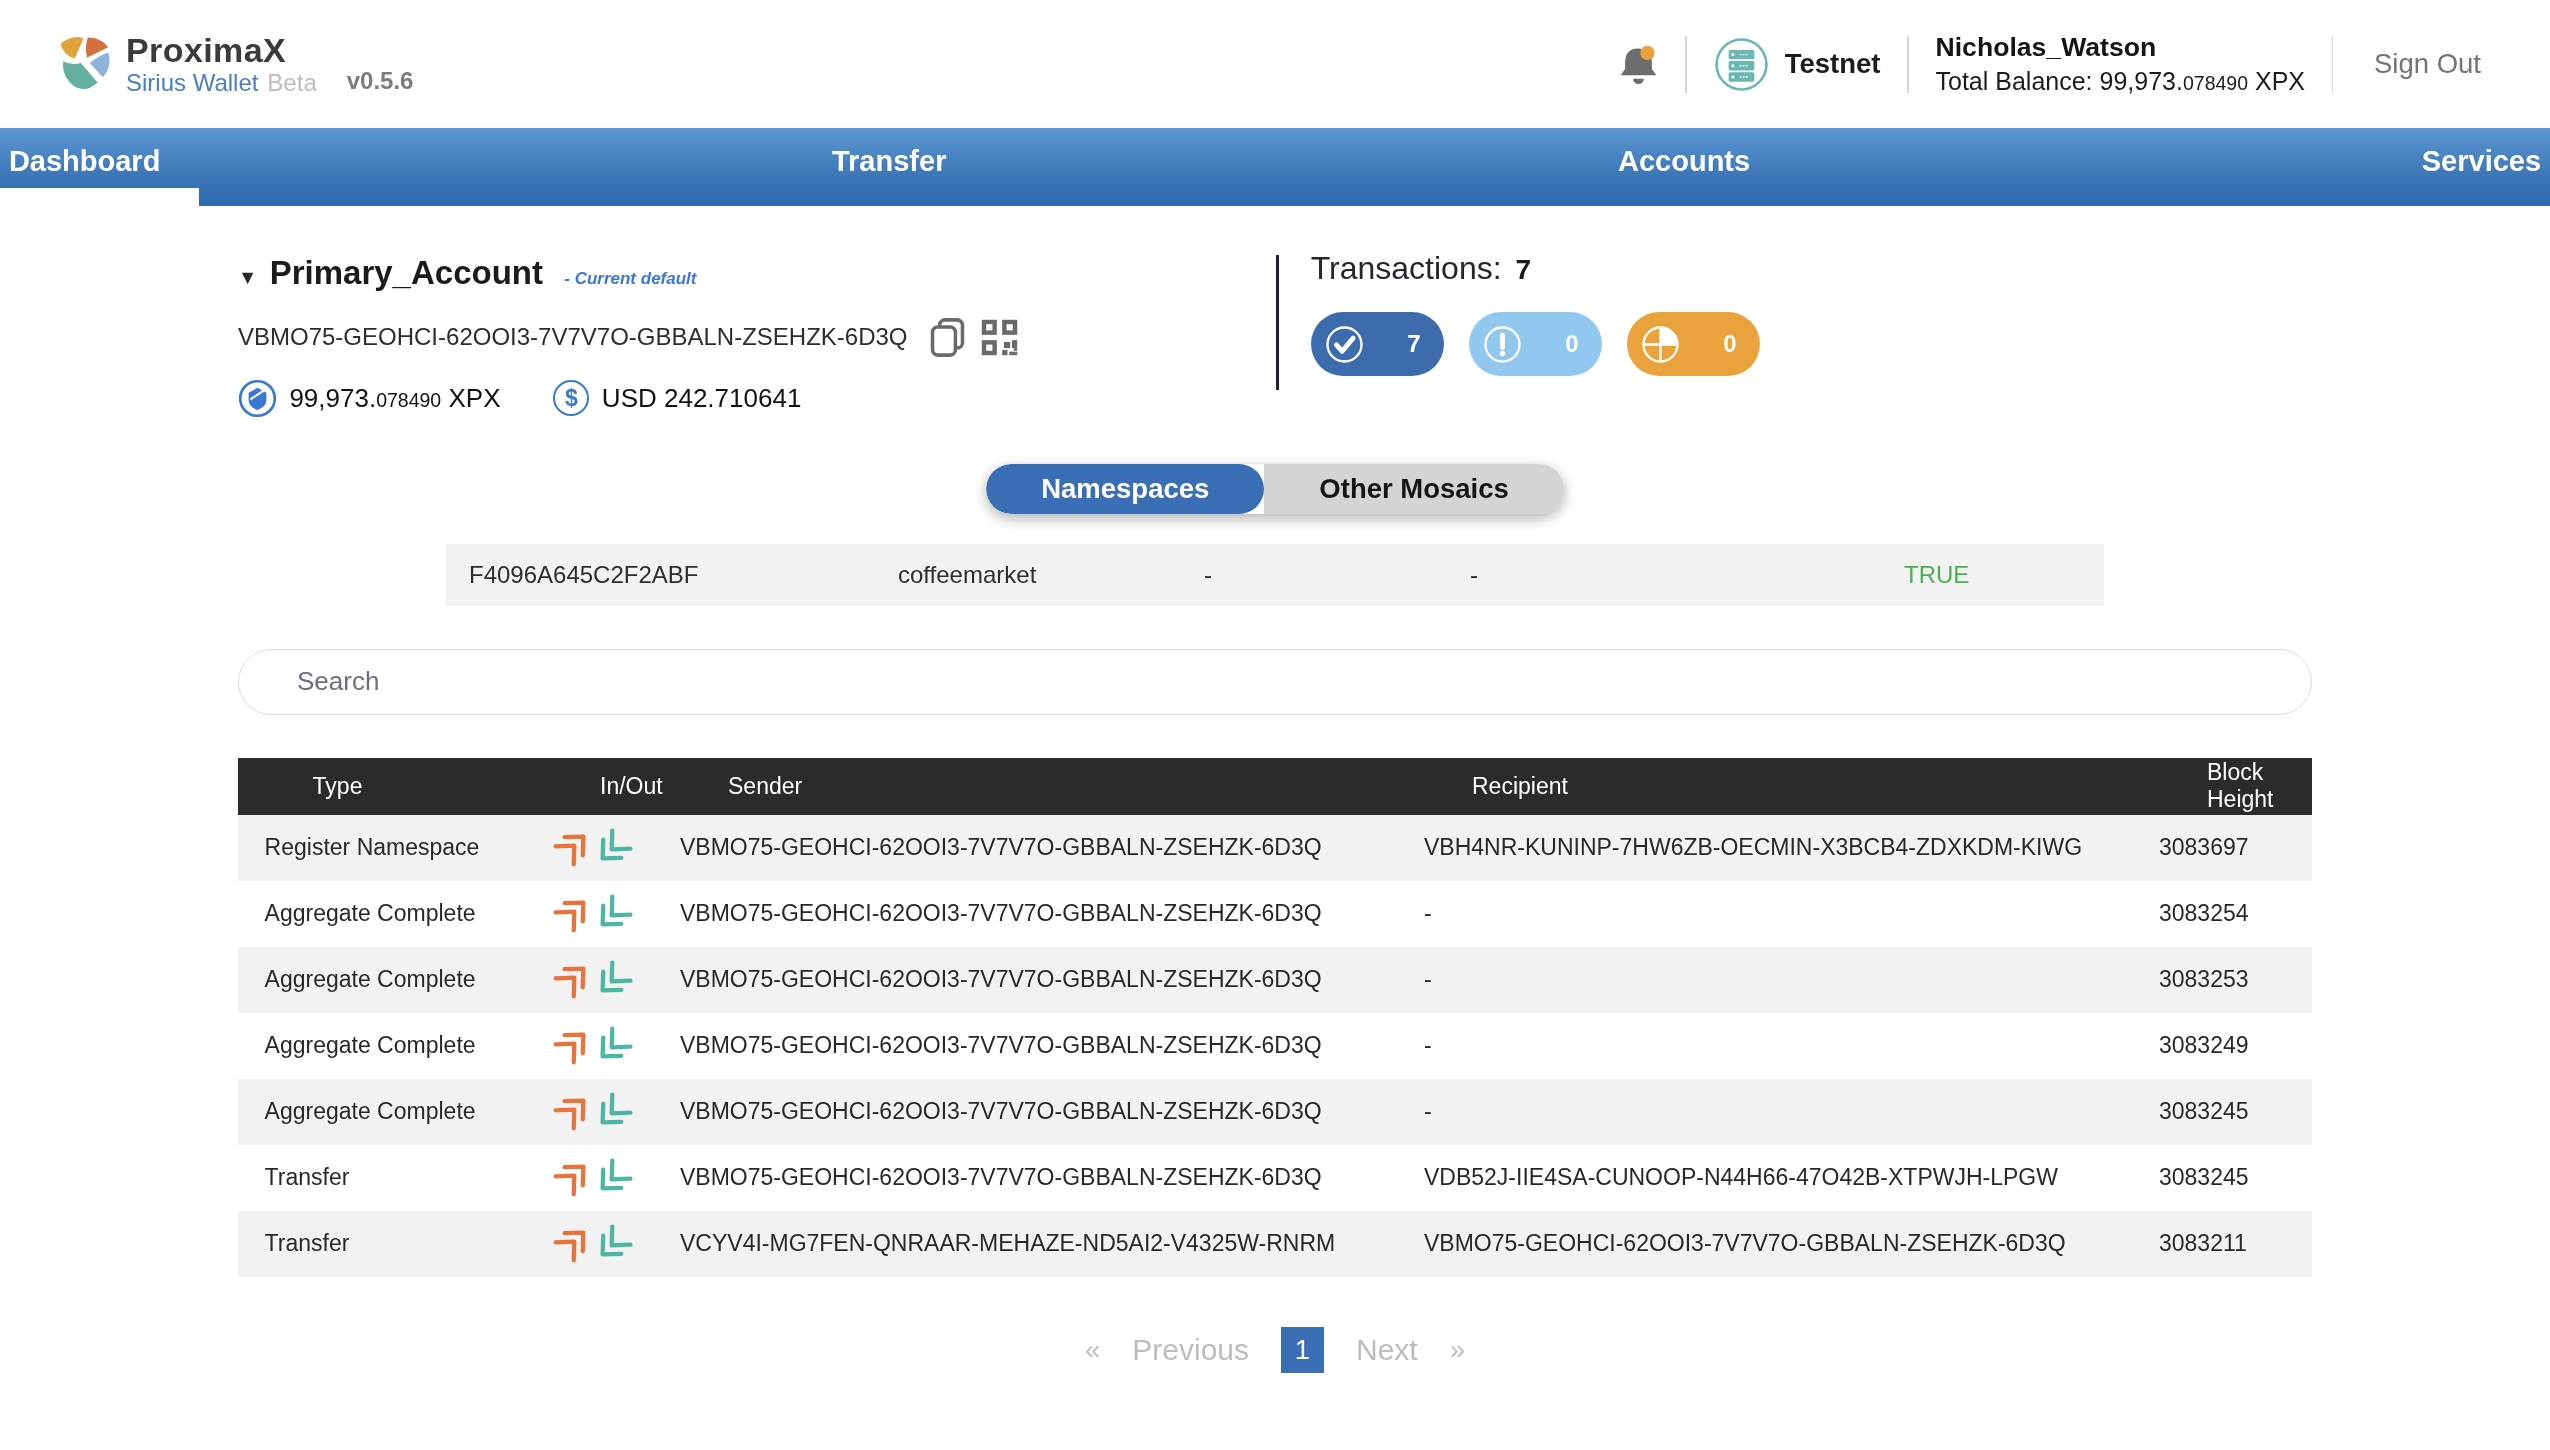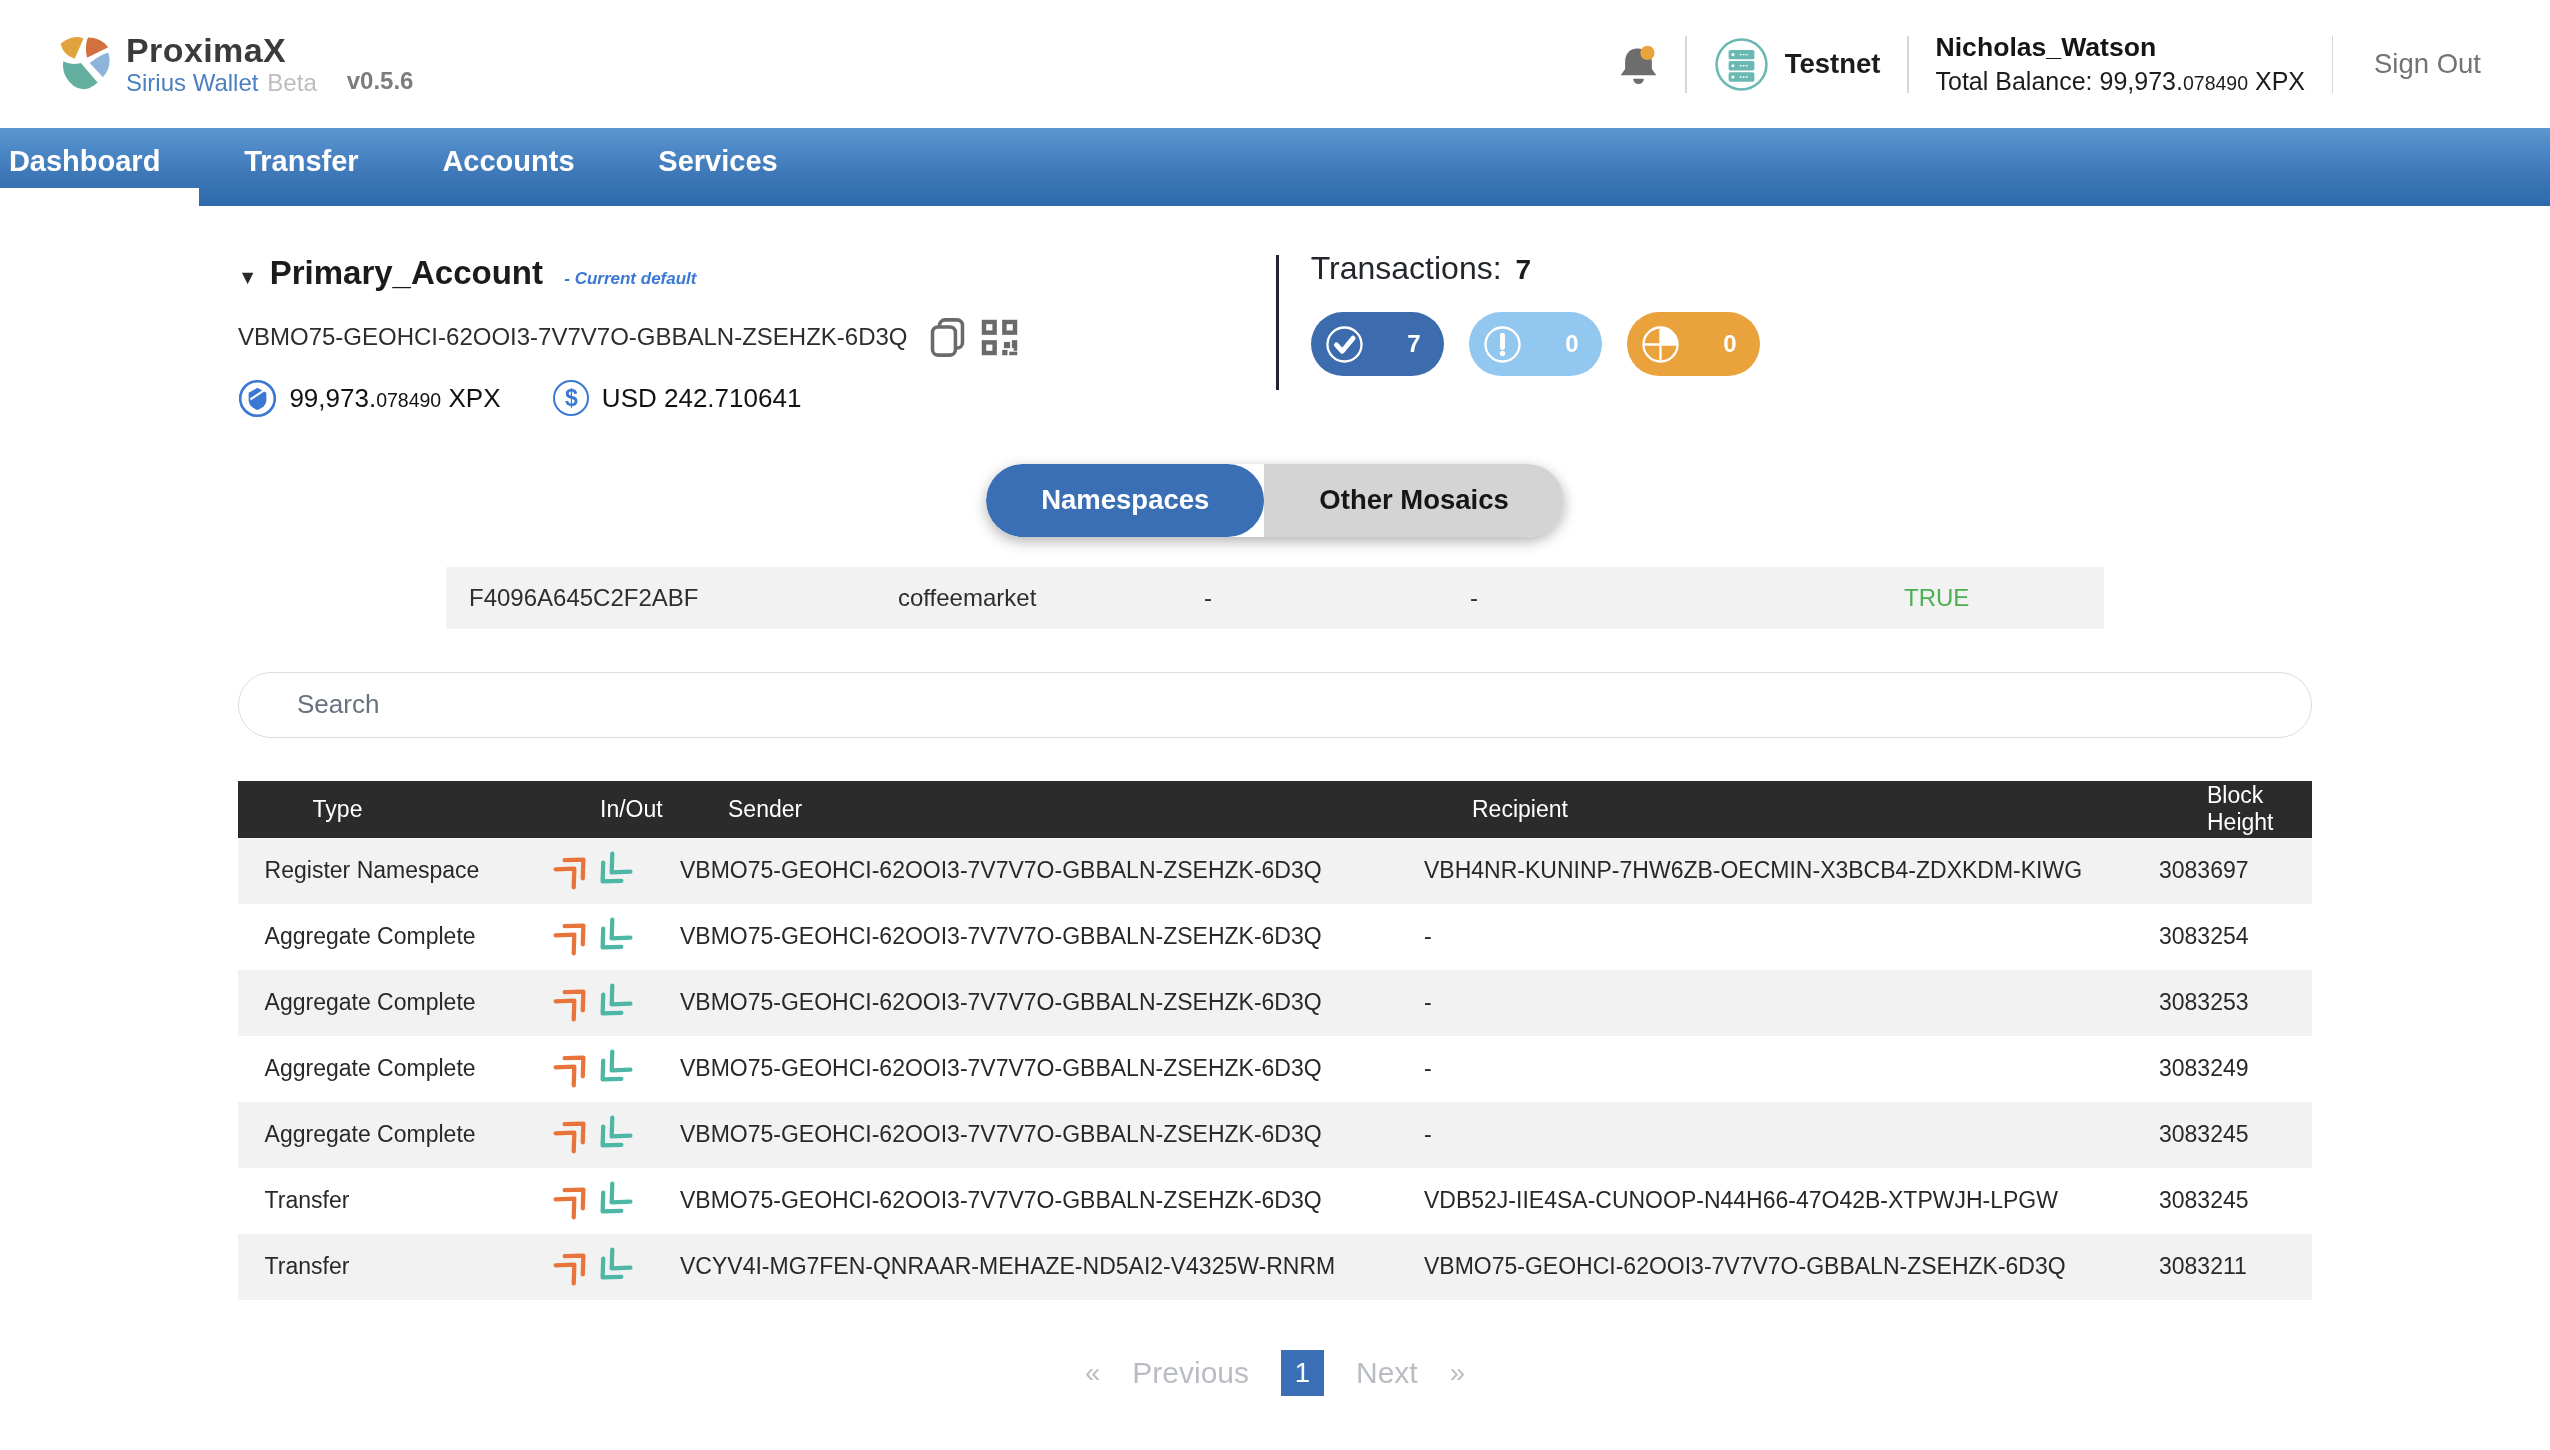--- a/index.html
+++ b/index.html
@@ -25,21 +25,21 @@
   .net-chip { display:flex; align-items:center; gap:16px; }
   .net-label { font-size:27.5px; font-weight:bold; color:#1c1c1c; }
   .user-block { line-height:1.3; }
   .user-name { font-size:26.6px; font-weight:bold; color:#151515; }
   .user-balance { font-size:25px; color:#1c1c1c; }
   .dec { font-size:19.5px; }
   .signout { font-size:27.5px; color:#737373; padding:0 14px; cursor:pointer; }
 
   
   .nav { height:78px; background:linear-gradient(180deg,#5b96d2 0%,#3d77b7 60%,#2d6aac 100%);
-         display:flex; justify-content:flex-start; gap:66px; }
+         display:flex; justify-content:space-between; gap:66px; }
   .nav-item { position:relative; display:flex; align-items:center; height:100%; padding:0 8.9px 10.6px 8.9px;
               color:#fff; font-size:29px; font-weight:bold; cursor:pointer; }
   .nav-item.active::after { content:""; position:absolute; left:-30px; right:-30px; bottom:0; height:17.7px; background:#fff; }
 
   
   .container { width:2074px; margin:0 auto; }
   .acct-row { display:flex; margin-top:44px; }
   .acct-left { width:1038px; padding-top:3.5px; }
   .divider-v { width:2.7px; background:#1f2430; height:135px; margin-top:5.3px; }
   .acct-title { display:flex; align-items:baseline; gap:12.4px; }
@@ -63,21 +63,21 @@
           padding:0 23px 0 12.4px; min-width:133px; cursor:pointer; }
   .pill svg { width:43px; height:43px; }
   .pill .cnt { margin-left:auto; padding-left:26.6px; color:#fff; font-weight:bold; font-size:24px; }
   .pill-confirmed { background:#3c6cad; }
   .pill-unconfirmed { background:#92c7f0; }
   .pill-partial { background:#eaa23c; }
 
   
   .tabs { display:flex; justify-content:center; margin-top:46px; }
   .tab-group { display:flex; border-radius:39px; overflow:hidden; box-shadow:0 4.4px 14px rgba(0,0,0,0.3); }
-  .tab { height:73px; display:flex; align-items:center; padding:0 55px; font-size:27.5px; font-weight:bold; cursor:pointer; }
+  .tab { height:50px; display:flex; align-items:center; padding:0 55px; font-size:27.5px; font-weight:bold; cursor:pointer; }
   .tab.active { background:#3a6fb5; color:#fff; border-radius:39px; }
   .tab.inactive { background:#d4d4d4; color:#161616; }
 
   
   .ns-table { width:1658px; margin:30px auto 0; font-size:24px; }
   .ns-head { display:flex; background:#2b2b2b; color:#fff; height:62px; align-items:center; }
   .ns-row { display:flex; background:#f2f2f2; height:62px; align-items:center; color:#2e2e2e; cursor:pointer; }
   .nc1 { width:452px; padding-left:23px; } .nc2 { width:306px; } .nc3 { width:266px; }
   .nc4 { width:434px; } .nc5 { flex:1; }
   .true-val { color:#4caf50; }

